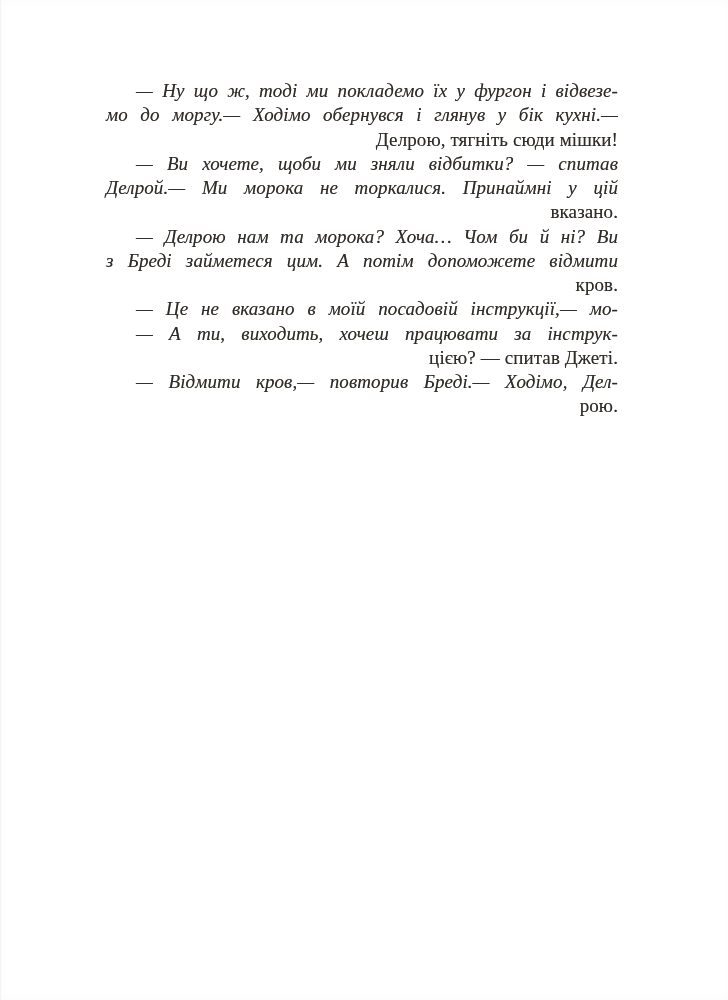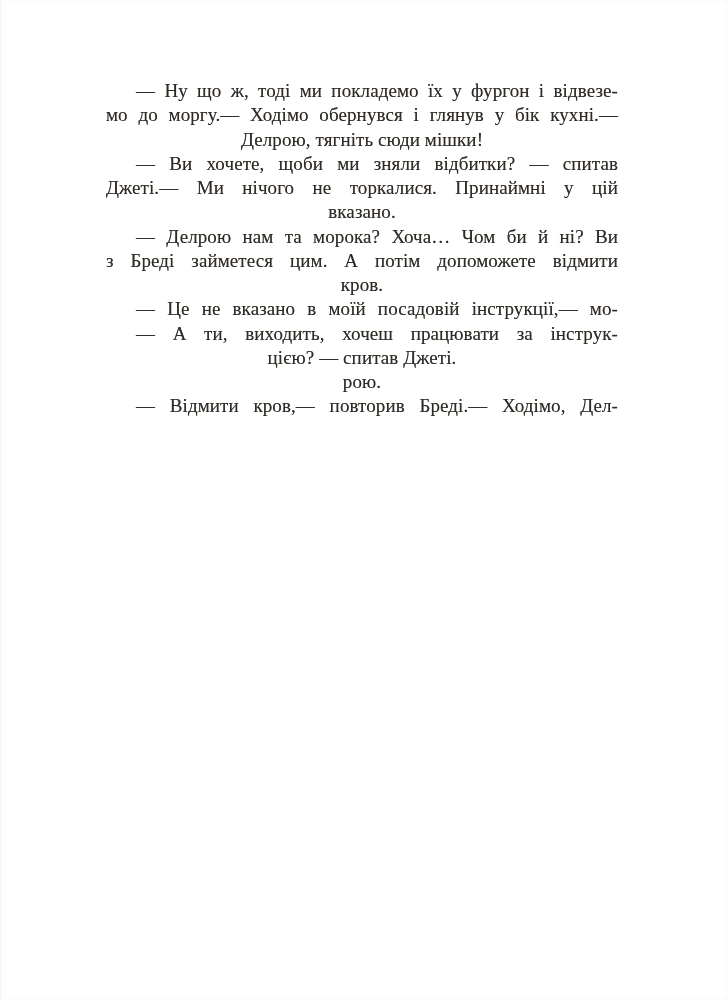--- a/index.html
+++ b/index.html
@@ -34,26 +34,27 @@
     text-shadow: 0 0 0.6px rgba(70,58,45,0.55);
     letter-spacing: 0.1px;
   }
   .paragraph {
     margin: 0;
     padding: 0;
   }
   .line {
     height: 24.25px;
     white-space: normal;
-    text-align: center;
+    text-align: right;
   }
   
   .line.justify {
     text-align: justify;
     text-justify: inter-word;
+    font-style: italic;
   }
   .line.justify::after {
     content: "";
     display: inline-block;
     width: 100%;
     height: 0;
   }
   .line.indent {
     text-indent: 30px;
   }
@@ -63,33 +64,33 @@
 
 <div class="page">
   <div class="text-block" style="color: rgb(47, 43, 39);">
       <div class="paragraph">
         <div class="line indent justify">— Ну що ж, тоді ми покладемо їх у фургон і відвезе-</div>
         <div class="line justify">мо до моргу.— Ходімо обернувся і глянув у бік кухні.—</div>
         <div class="line">Делрою, тягніть сюди мішки!</div>
       </div>
       <div class="paragraph">
         <div class="line indent justify">— Ви хочете, щоби ми зняли відбитки? — спитав</div>
-        <div class="line justify">Джеті.— Ми нічого не торкалися. Принаймні у цій</div>
+        <div class="line justify">Делрой.— Ми морока не торкалися. Принаймні у цій</div>
         <div class="line">вказано.</div>
       </div>
       <div class="paragraph">
         <div class="line indent justify">— Делрою нам та морока? Хоча… Чом би й ні? Ви</div>
         <div class="line justify">з Бреді займетеся цим. А потім допоможете відмити</div>
         <div class="line">кров.</div>
       </div>
       <div class="paragraph">
         <div class="line indent justify">— Це не вказано в моїй посадовій інструкції,— мо-</div>
       </div>
       <div class="paragraph">
         <div class="line indent justify">— А ти, виходить, хочеш працювати за інструк-</div>
         <div class="line">цією? — спитав Джеті.</div>
       </div>
       <div class="paragraph">
+        <div class="line indent justify">— Відмити кров,— повторив Бреді.— Ходімо, Дел-</div>
         <div class="line">рою.</div>
-        <div class="line indent justify">— Відмити кров,— повторив Бреді.— Ходімо, Дел-</div>
       </div>
     </div>
 </div>
 
 </body></html>

